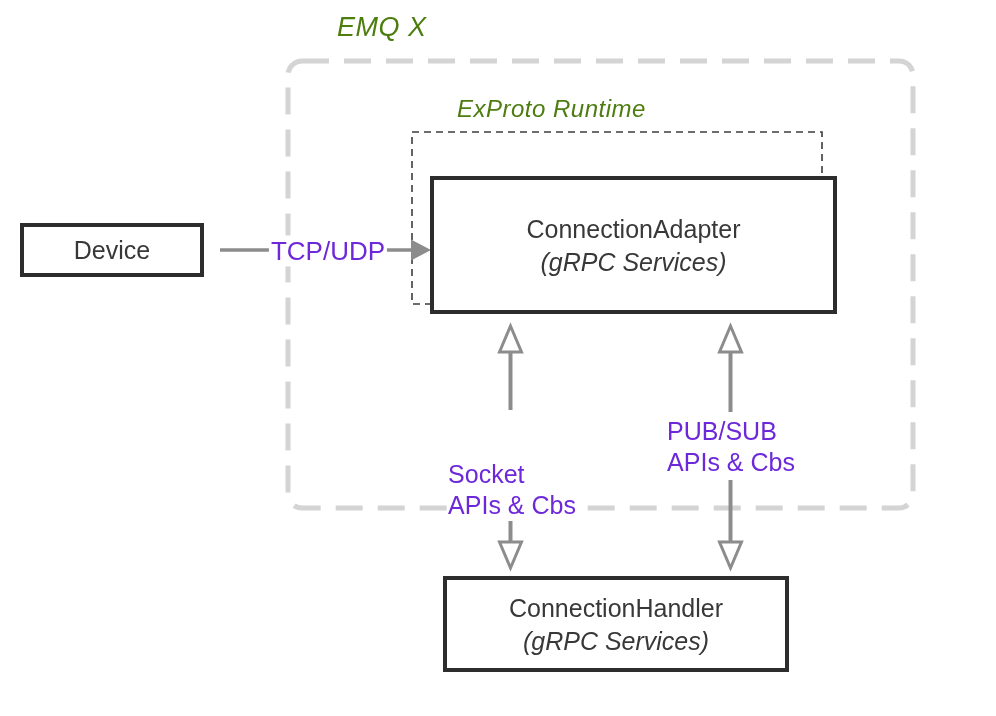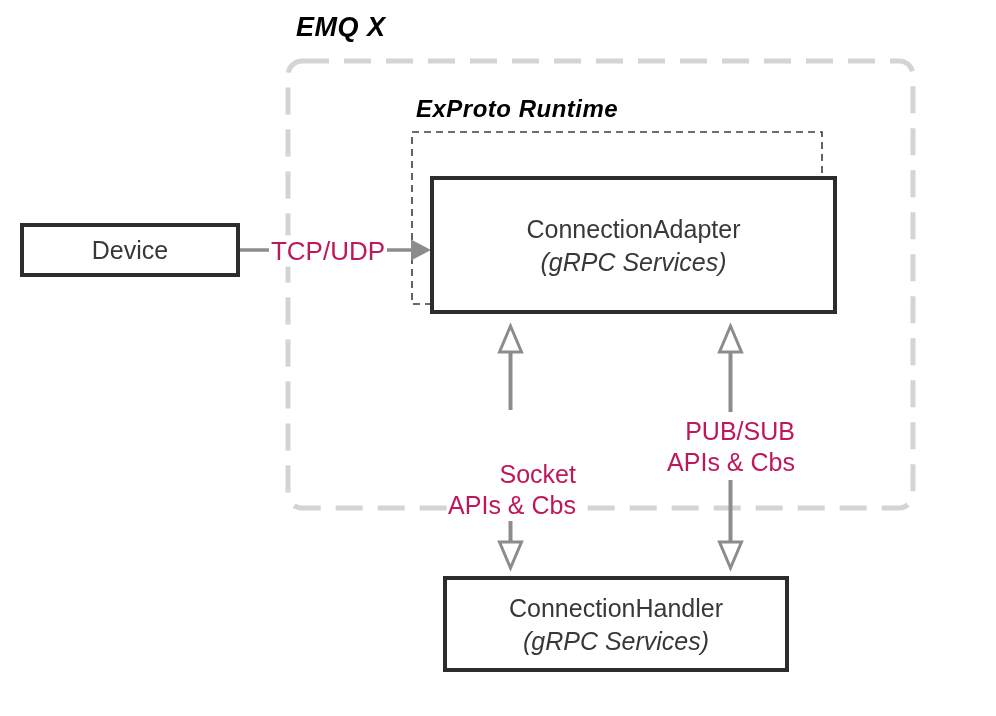--- a/index.html
+++ b/index.html
@@ -16,24 +16,25 @@
     overflow: hidden;
   }
   .layer {
     position: absolute;
     left: 0;
     top: 0;
   }
   .group-label {
     position: absolute;
     font-style: italic;
-    font-weight: bold;
-    color: #000000;
+    font-weight: normal;
+    color: #4d7c0f;
     letter-spacing: 0.5px;
     white-space: nowrap;
+    margin-left: 41px;
   }
   .label-emqx {
     left: 296px;
     top: 12px;
     font-size: 27px;
   }
   .label-exproto {
     left: 416px;
     top: 95px;
     font-size: 24px;
@@ -45,21 +46,21 @@
     background: #ffffff;
     display: flex;
     flex-direction: column;
     align-items: center;
     justify-content: center;
     color: #383838;
   }
   .node-device {
     left: 20px;
     top: 223px;
-    width: 220px;
+    width: 184px;
     height: 54px;
     font-size: 25px;
     text-align: right;
   }
   .node-adapter {
     left: 430px;
     top: 176px;
     width: 407px;
     height: 138px;
   }
@@ -77,22 +78,22 @@
   .node-subtitle {
     font-size: 25px;
     line-height: 32px;
     font-style: italic;
     white-space: nowrap;
     text-align: center;
   }
   .edge-label {
     position: absolute;
     transform: translate(-50%, -50%);
-    color: #be185d;
-    text-align: right;
+    color: #6d28d9;
+    text-align: left;
     white-space: nowrap;
     background: #ffffff;
   }
   .label-tcpudp {
     left: 328px;
     top: 251px;
     font-size: 26px;
     padding: 0 2px;
   }
   .label-two-line {

